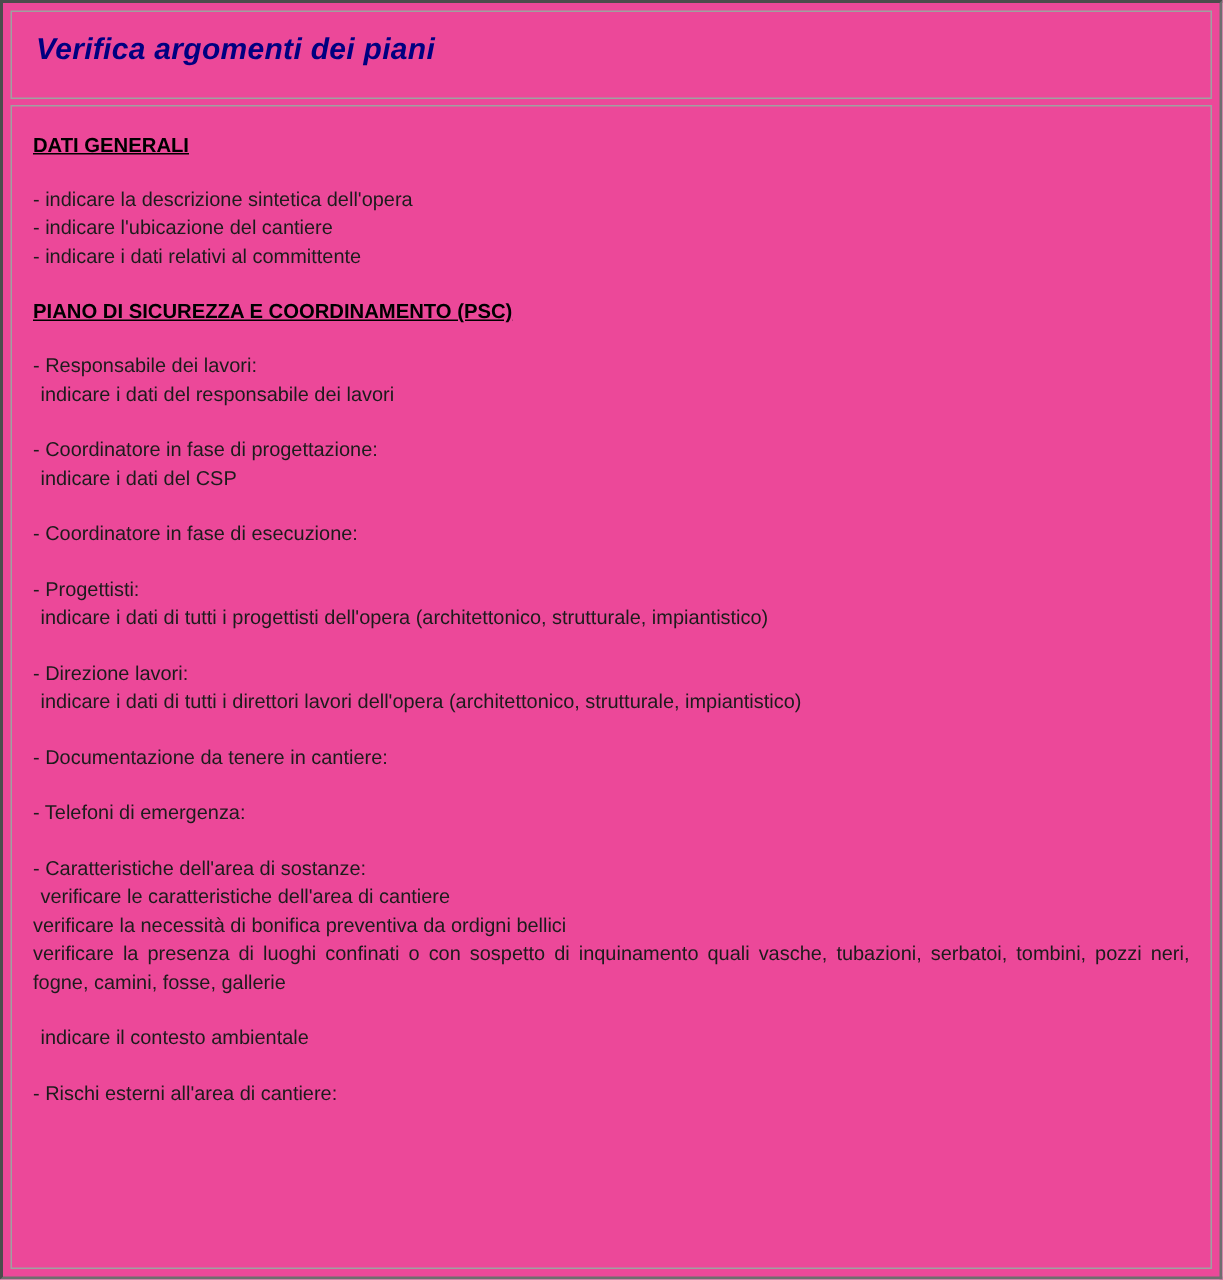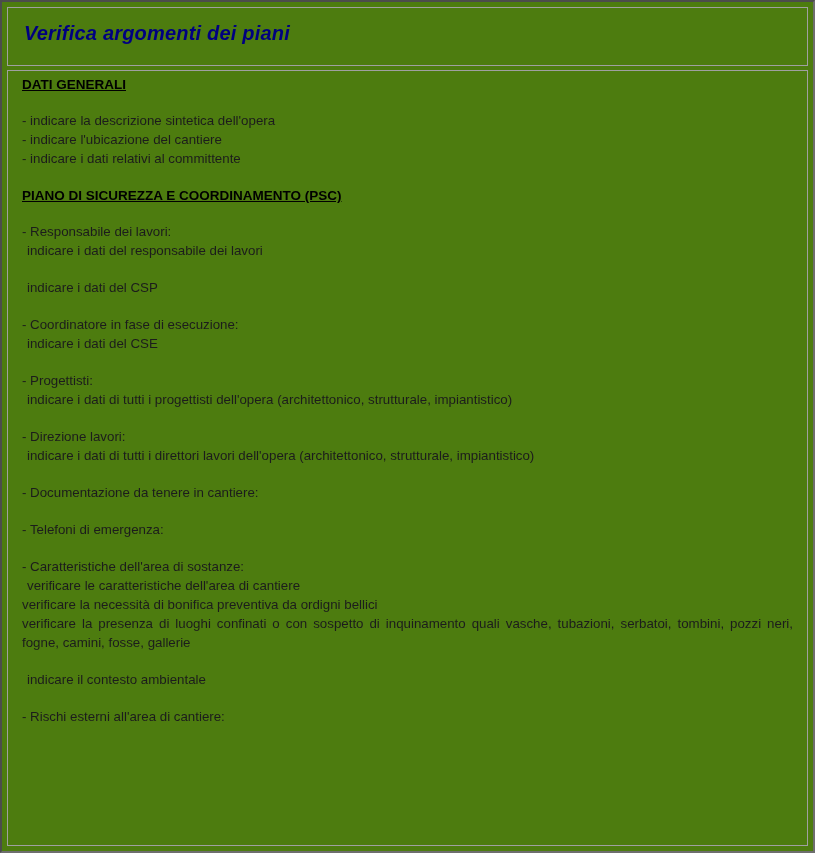--- a/index.html
+++ b/index.html
@@ -5,21 +5,21 @@
   * { box-sizing: border-box; }
   html, body { margin: 0; padding: 0; background: #ffffff; }
 
   .page {
     width: 815px;
     height: 853px;
     border: 2px solid var(--outer-border, #6e6e6e);
     border-top-color: #4c4c4c;
     border-left-color: #4c4c4c;
     padding: 5px;
-    background: #4d7c0f;
+    background: #ec4899;
     display: flex;
     flex-direction: column;
     font-family: "Liberation Sans", sans-serif;
   }
 
   .header-box {
     flex: 0 0 59px;
     border: 1px solid var(--box-border, #a0a0a0);
     padding: 13px 16px 0 16px;
     margin-bottom: 4px;
@@ -33,21 +33,21 @@
     font-weight: bold;
     font-size: 20px;
     line-height: 24px;
     color: var(--title-color, #000080);
     letter-spacing: 0.2px;
   }
 
   .content-box {
     flex: 1 1 auto;
     border: 1px solid var(--box-border, #a0a0a0);
-    padding: 0 14px;
+    padding: 12px 14px;
     overflow: hidden;
     font-size: 13.3px;
     line-height: 19px;
     color: var(--text-color, #1c1c1c);
   }
 
   .section-heading {
     font-weight: bold;
     font-size: 13.5px;
     line-height: 19px;
@@ -78,25 +78,25 @@
         <div class="line label">- indicare la descrizione sintetica dell'opera</div>
         <div class="line label">- indicare l'ubicazione del cantiere</div>
         <div class="line label">- indicare i dati relativi al committente</div>
       </div>
       <div class="section-heading">PIANO DI SICUREZZA E COORDINAMENTO (PSC)</div>
       <div class="item">
         <div class="line label">- Responsabile dei lavori:</div>
         <div class="line indent">indicare i dati del responsabile dei lavori</div>
       </div>
       <div class="item">
+        <div class="line label">- Coordinatore in fase di progettazione:</div>
         <div class="line indent">indicare i dati del CSP</div>
       </div>
       <div class="item">
         <div class="line label">- Coordinatore in fase di esecuzione:</div>
-        <div class="line indent">indicare i dati del CSE</div>
       </div>
       <div class="item">
         <div class="line label">- Progettisti:</div>
         <div class="line indent">indicare i dati di tutti i progettisti dell'opera (architettonico, strutturale, impiantistico)</div>
       </div>
       <div class="item">
         <div class="line label">- Direzione lavori:</div>
         <div class="line indent">indicare i dati di tutti i direttori lavori dell'opera (architettonico, strutturale, impiantistico)</div>
       </div>
       <div class="item">

